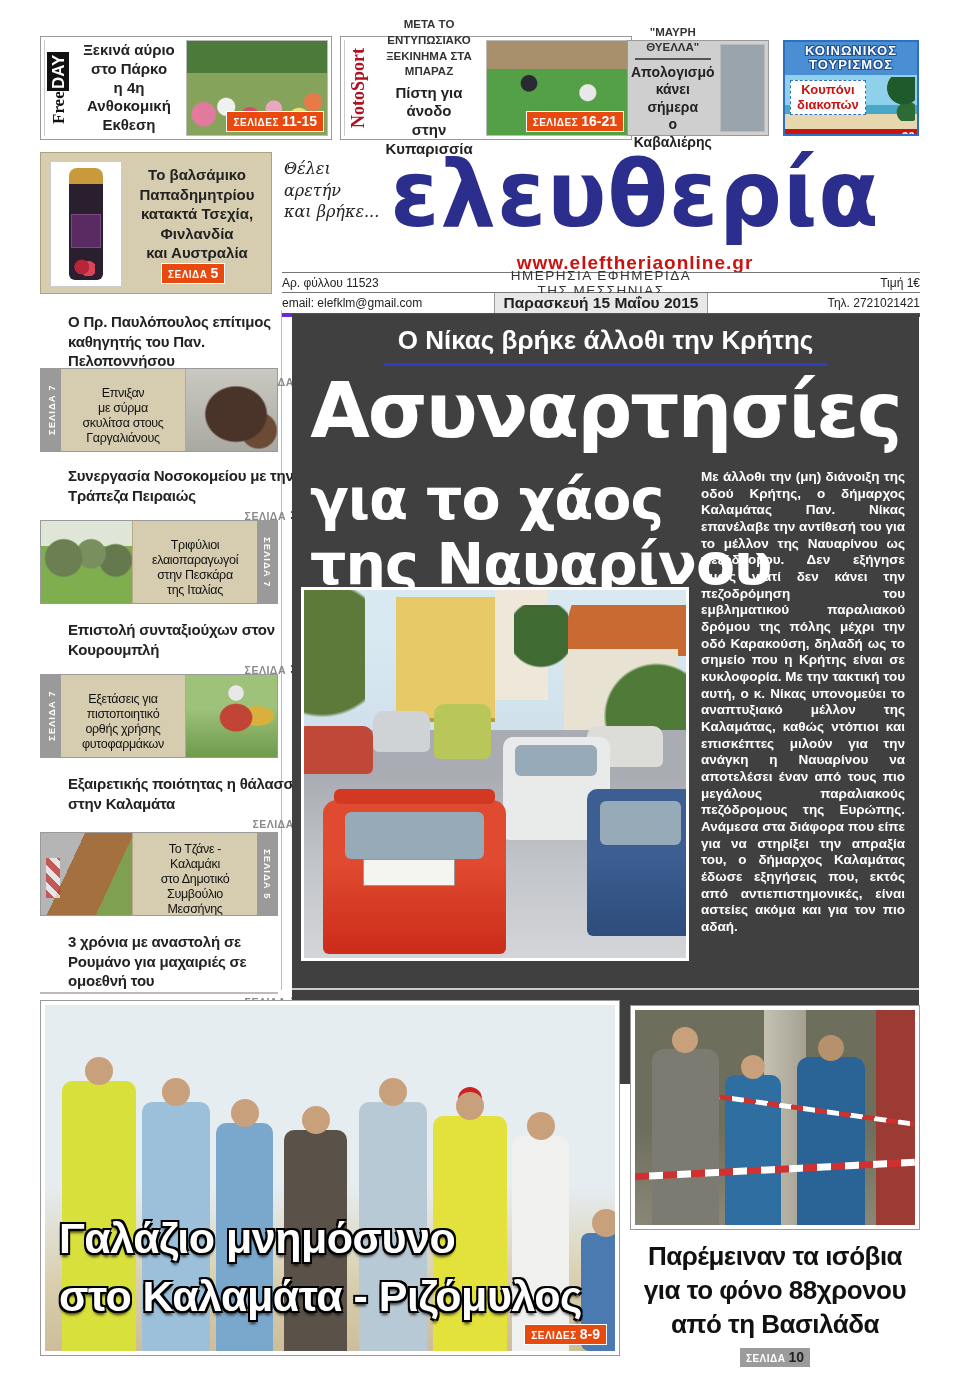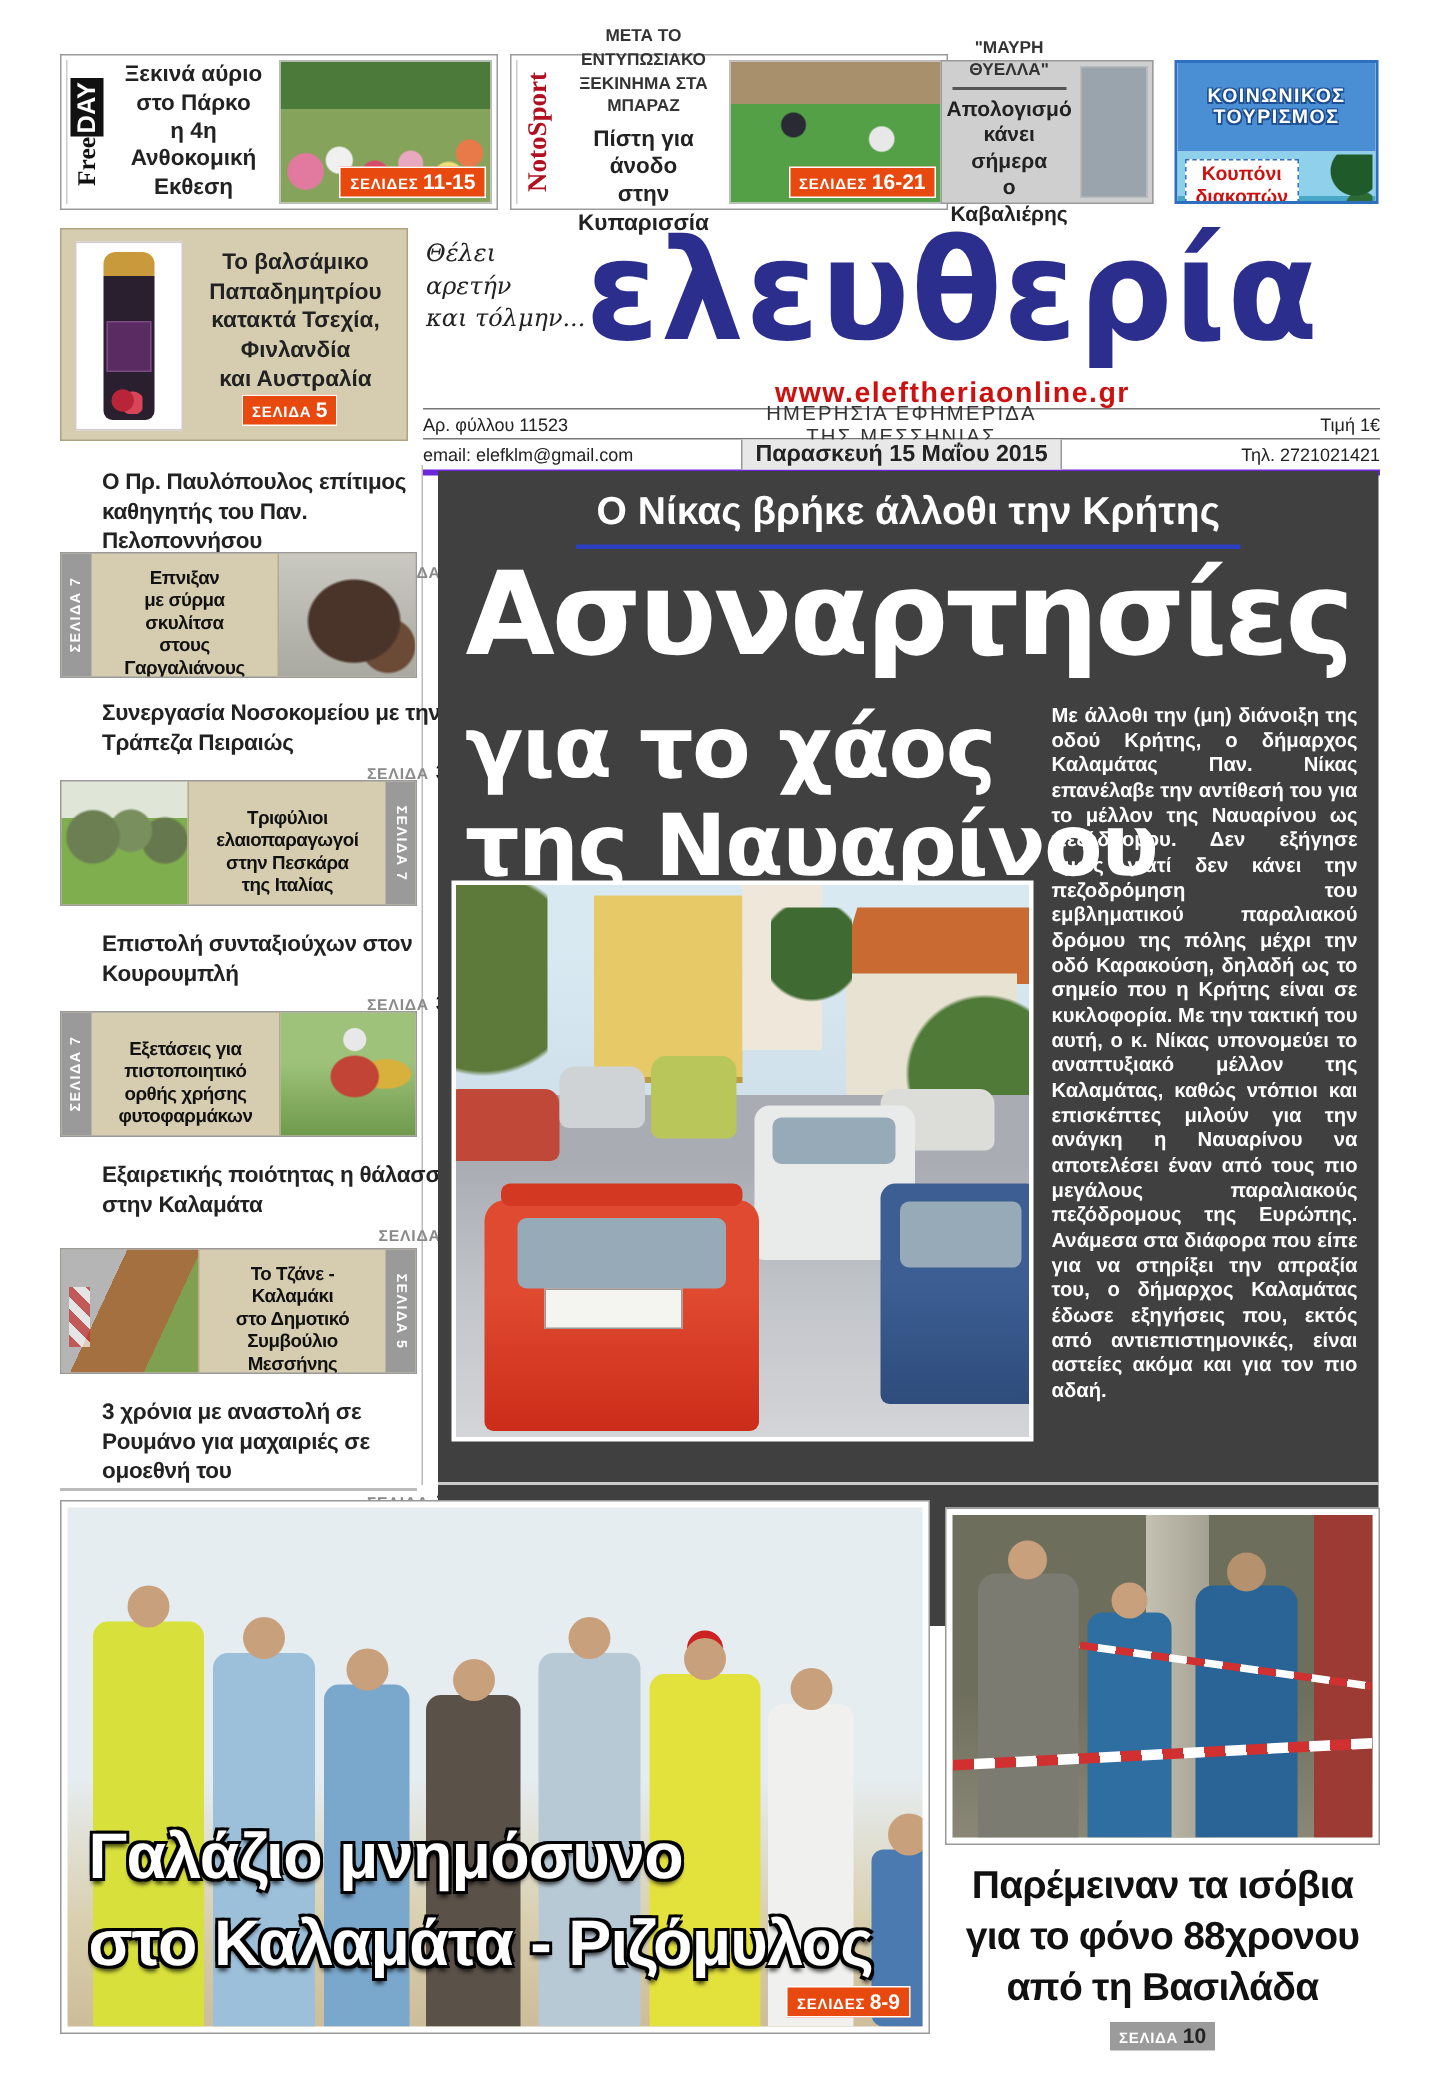--- a/index.html
+++ b/index.html
@@ -33,21 +33,21 @@
   .promo-kicker { font-size:11.5px; font-weight:bold; color:#333; line-height:1.35; margin-bottom:4px; }
   .promo-photo { position:relative; width:142px; border:1px solid #bbb; }
   .promo-photo .badge { position:absolute; right:3px; bottom:3px; }
 
   .promo-gray { background:#cfcfcf; }
   .promo-gray .promo-main { font-size:14px; }
   .promo-gray .promo-kicker { text-decoration:none; border-bottom:2px solid #555; padding-bottom:2px; margin:0 4px 4px; }
   .promo-gray .promo-photo { width:52px; background:#9aa4ac; }
 
   .promo-blue { border:2px solid #2f6fc0; padding:0; display:block; overflow:hidden; }
-  .tour-title { background:#4a8fd4; color:#fff; font-weight:bold; font-size:13px; line-height:1.1; text-align:center; padding:15px 0;
+  .tour-title { background:#4a8fd4; color:#fff; font-weight:bold; font-size:13px; line-height:1.1; text-align:center; padding:2px 0;
     letter-spacing:1px; text-shadow:1px 1px 0 #1d4e91, -1px -1px 0 #1d4e91, 1px -1px 0 #1d4e91, -1px 1px 0 #1d4e91; }
   .tour-mid { position:relative; height:54px;
     background:linear-gradient(180deg,#8fd0ea 0 55%, #49a8c8 55% 72%, #e6d7ae 72% 100%); }
   .tour-palm { position:absolute; right:2px; top:2px; width:38px; height:44px;
     background:radial-gradient(circle at 70% 25%, #1f5a2a 0 38%, transparent 40%),
                radial-gradient(circle at 80% 80%, #2d6b35 0 22%, transparent 24%); }
   .tour-coupon { position:absolute; left:5px; top:5px; background:#fff; border:1px dashed #2f6fc0; padding:2px 6px;
     color:#cc1111; font-weight:bold; font-size:13px; line-height:1.15; text-align:center; }
   .tour-footer { background:#cc1111; color:#fff; display:flex; align-items:baseline; justify-content:center; gap:3px; padding:1px 2px; }
   .tour-footer .f-txt { font-size:7.5px; font-weight:bold; letter-spacing:.3px; }
@@ -87,21 +87,21 @@
   .sb-item { position:absolute; left:40px; width:238px;margin-left:28px; }
   .sb-text { font-size:15px; font-weight:600; line-height:1.3; color:#222; letter-spacing:-.2px; }
   .sb-ref { text-align:right; margin-top:1px; }
   .ref-label { font-size:10.5px; color:#8a8a8a; font-weight:bold; letter-spacing:.5px; }
   .ref-num { font-size:14px; font-weight:bold; color:#111; }
   .sb-box { position:absolute; left:40px; width:238px; height:84px; background:#d6cdb0; border:1px solid #9a9a9a; display:flex; overflow:hidden; }
   .sb-tab { width:20px; background:#9a9a9a; color:#fff; font-size:9.5px; font-weight:bold; letter-spacing:1px;
     writing-mode:vertical-rl; display:flex; align-items:center; justify-content:center; }
   .sb-tab.rot { transform:rotate(180deg); }
   .sb-box-text { flex:1; display:flex; align-items:center; justify-content:center; text-align:center;
-    font-size:12.5px; font-weight:bold; line-height:1.2; color:#111; letter-spacing:-.3px; padding:18px;margin-top:11px; }
+    font-size:12.5px; font-weight:normal; line-height:1.2; color:#111; letter-spacing:-.3px; padding:18px;margin-top:11px; }
   .sb-photo { width:92px; border-left:1px solid #b5ab8a; }
   .sb-photo.left { border-left:none; border-right:1px solid #b5ab8a; }
   .sb-rule { position:absolute; left:40px; top:992px; width:238px; height:2px; background:#bbb; }
 
   
   .main-box { position:absolute; left:292px; top:314px; width:627px; height:770px; background:#404040; }
   .main-kicker-wrap { position:absolute; top:11px; left:0; width:100%; text-align:center; }
   .main-kicker { display:inline-block; color:#fff; font-weight:bold; font-size:26px;
     border-bottom:3px solid #2b3fc0; padding:0 14px 7px; }
   .main-headline { position:absolute; top:52px; left:0; width:100%; text-align:center;
@@ -284,21 +284,21 @@
 Φινλανδία
 και Αυστραλία</div>
     <span class="badge badge-orange ad-badge">
       <span class="b-label">ΣΕΛΙΔΑ</span>
       <span class="b-num">5</span>
     </span>
   </div>
 
   <div class="tagline pre">Θέλει
 αρετήν
-και τόλμην...</div>
+και βρήκε...</div>
   <div class="logo">ελευθερία</div>
   <div class="website">www.eleftheriaonline.gr</div>
 
   <div class="info-row info-row-1">
     <div class="info-cell">Αρ. φύλλου 11523</div>
     <div class="info-cell info-c subtitle">ΗΜΕΡΗΣΙΑ ΕΦΗΜΕΡΙΔΑ ΤΗΣ ΜΕΣΣΗΝΙΑΣ</div>
     <div class="info-cell info-r">Τιμή 1€</div>
   </div>
   <div class="info-row info-row-2">
     <div class="info-cell">email: elefklm@gmail.com</div>

